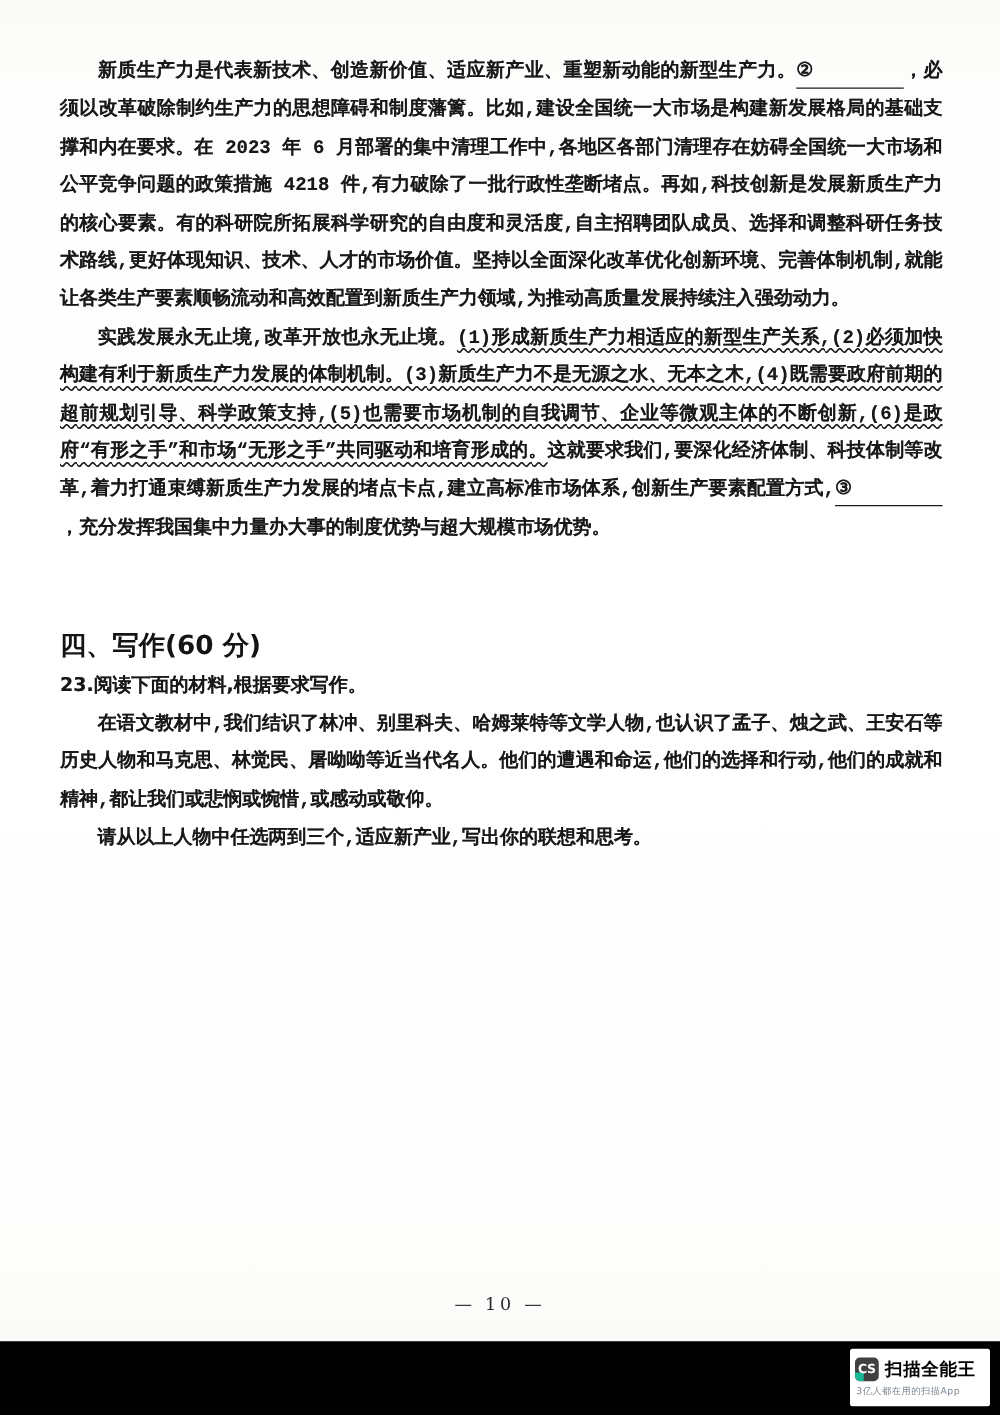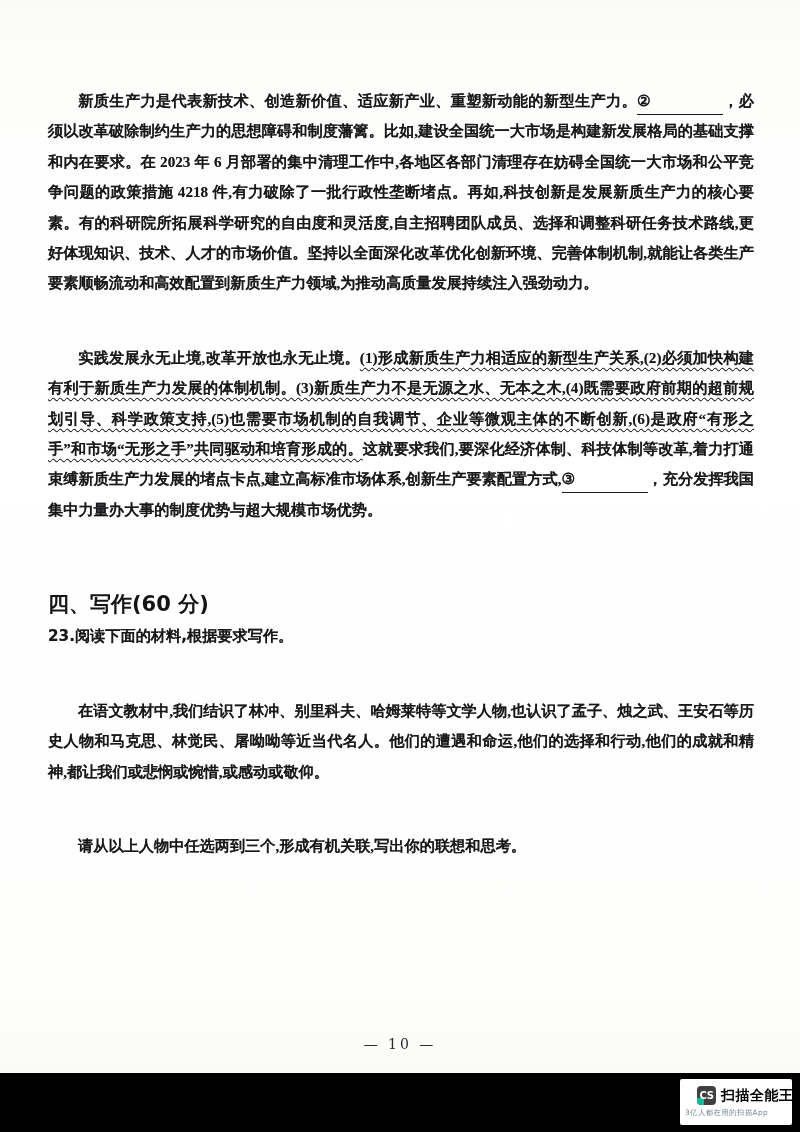--- a/index.html
+++ b/index.html
@@ -53,26 +53,25 @@
     left: 48px;
     top: 42px;
     width: 706px;
     color: #141414;
   }
 
   .para {
     font-size: 15.2px;
     line-height: 30.4px;
     color: #18181a;
-    font-family: Liberation Serif, serif;
+    font-family: Liberation Mono, monospace;
     font-weight: 600;
     text-align: justify;
     text-align-last: left;
     text-shadow: 0 0 0.35px rgba(20,20,20,0.55);
-    margin-top: 44px;
   }
 
   .blank-line {
     display: inline-block;
     min-width: 86px;
     text-align: center;
     border-bottom: 1.4px solid #1c1c1c;
     line-height: 26px;
     vertical-align: baseline;
   }
@@ -146,21 +145,20 @@
     position: relative;
     width: 19px;
     height: 19px;
     border-radius: 4px;
     background: #404040;
     overflow: hidden;
     display: flex;
     align-items: center;
     justify-content: center;
     flex: none;
-    margin-left: 13px;
   }
   .cs-badge::after {
     content: "";
     position: absolute;
     left: 0;
     bottom: 0;
     width: 7px;
     height: 7px;
     background: #17b89a;
     border-bottom-left-radius: 4px;
@@ -222,21 +220,21 @@
 
       <div class="qline hang">
         <span>23.</span><span>阅读下面的材料,根据要求写作。</span>
       </div>
 
       <div class="para">
         <span style="display:inline-block;width:30px;"></span><span>在语文教材中,我们结识了林冲、别里科夫、哈姆莱特等文学人物,也认识了孟子、烛之武、王安石等历史人物和马克思、林觉民、屠呦呦等近当代名人。他们的遭遇和命运,他们的选择和行动,他们的成就和精神,都让我们或悲悯或惋惜,或感动或敬仰。</span>
       </div>
 
       <div class="para">
-        <span style="display:inline-block;width:30px;"></span><span>请从以上人物中任选两到三个,形成有机关联,写出你的联想和思考。</span>
+        <span style="display:inline-block;width:30px;"></span><span>请从以上人物中任选两到三个,适应新产业,写出你的联想和思考。</span>
       </div>
 
 
     </div>
 
     <div class="page-number">— 10 —</div>
 
   </div>
 
   <div class="black-band"></div>

